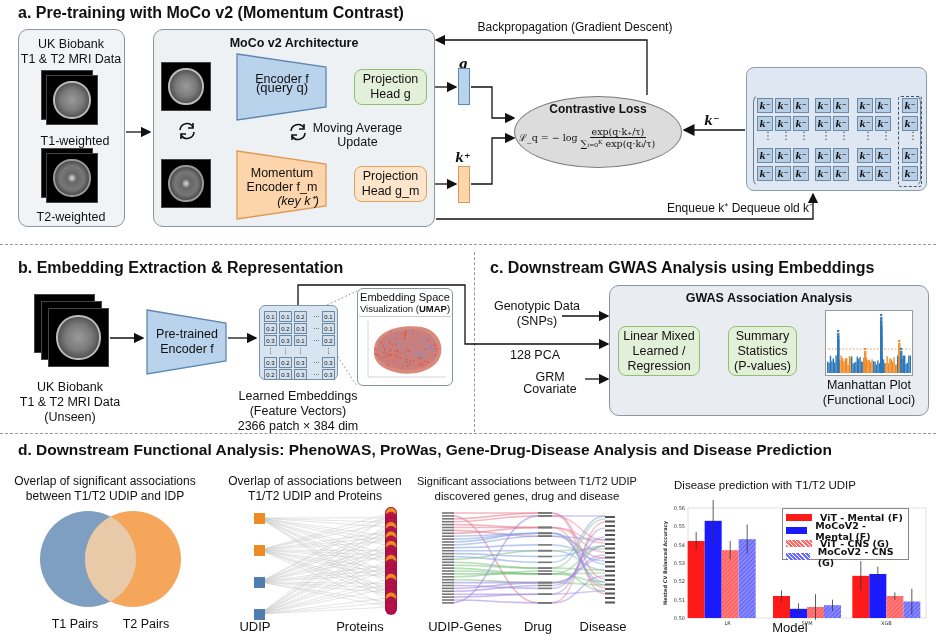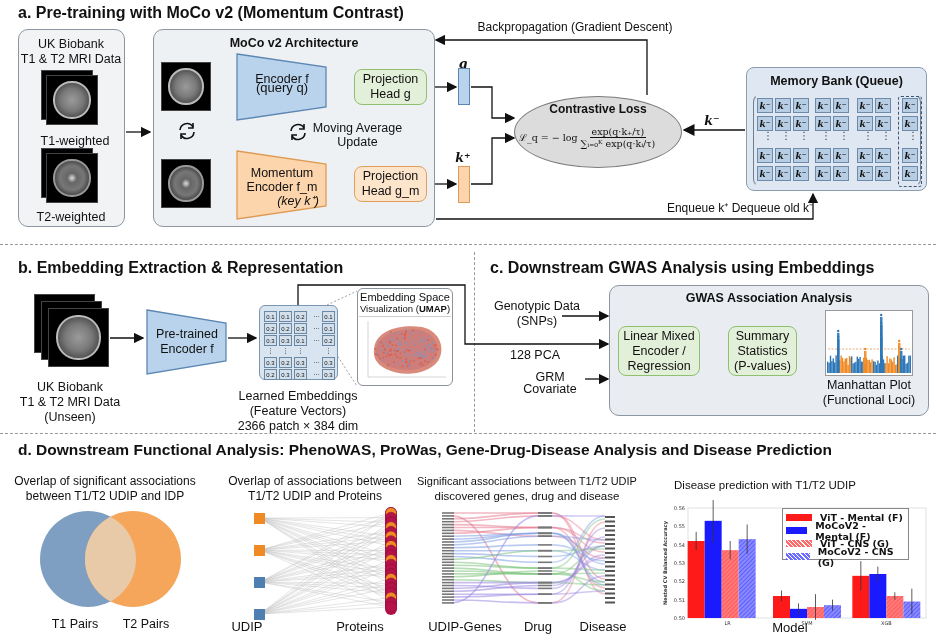--- a/index.html
+++ b/index.html
@@ -135,21 +135,20 @@
   <span style="white-space:nowrap;margin-right:3px;">ℒ_q = − log</span>
   <span style="display:flex;flex-direction:column;align-items:center;">
     <span style="white-space:nowrap;border-bottom:1px solid #111;padding:0 2px;">exp(q·k₊/τ)</span>
     <span style="white-space:nowrap;">∑ᵢ₌₀ᴷ exp(q·kᵢ/τ)</span>
   </span>
 </div>
 
 <div class="lbl" style="left:700px;width:24px;top:113px;font-weight:bold;font-style:italic;font-family:'DejaVu Serif',serif;">k⁻</div>
 
 <div class="abs" style="left:746px;top:67px;width:181px;height:124px;background:#dfe8f2;border:1.3px solid #8a9cb0;border-radius:8px;">
-  <div class="box-title abs" style="left:0;width:179px;top:6px;">Memory Bank (Queue)</div>
   <div class="abs" style="left:6px;top:26px;width:168px;height:93px;border:1.2px solid #6f7f90;border-radius:8px;border-top-color:transparent;border-bottom-color:transparent;"></div>
   <div class="abs" style="left:151px;top:28px;width:24px;height:91px;border:1.6px dashed #3d5574;border-radius:3px;"></div>
   <div id="kgrid">
       <div class="kcell" style="left: 10px; top: 30px;">k⁻</div>
       <div class="kcell" style="left: 28px; top: 30px;">k⁻</div>
       <div class="kcell" style="left: 46px; top: 30px;">k⁻</div>
       <div class="kcell" style="left: 68px; top: 30px;">k⁻</div>
       <div class="kcell" style="left: 86px; top: 30px;">k⁻</div>
       <div class="kcell" style="left: 110px; top: 30px;">k⁻</div>
       <div class="kcell" style="left: 128px; top: 30px;">k⁻</div>
@@ -443,21 +442,21 @@
 <div class="lbl" style="left:492px;width:90px;top:314px;">(SNPs)</div>
 <div class="lbl" style="left:505px;width:60px;top:348px;">128 PCA</div>
 <div class="lbl" style="left:520px;width:60px;top:370px;">GRM</div>
 <div class="lbl" style="left:520px;width:60px;top:382px;">Covariate</div>
 
 <div class="box-grey" style="left:609px;top:285px;width:320px;height:131px;background:#e9edf2;">
   <div class="box-title abs" style="left:0;width:318px;top:5px;">GWAS Association Analysis</div>
 </div>
 <div class="green-box" style="left:618px;top:326px;width:82px;height:50px;flex-direction:column;">
   <span>Linear Mixed</span>
-  <span>Encoder /</span>
+  <span>Learned /</span>
   <span>Regression</span>
 </div>
 <div class="green-box" style="left:728px;top:326px;width:69px;height:50px;flex-direction:column;">
   <span>Summary</span>
   <span>Statistics</span>
   <span>(P-values)</span>
 </div>
 <div class="abs" style="left:825px;top:310px;width:88px;height:66px;background:#fff;border:1px solid #999;">
   <svg width="86" height="64" id="manhattan">
     <line x1="2" y1="38" x2="84" y2="38" stroke="#e39b4b" stroke-width="0.8" stroke-dasharray="2,1.5"></line>
@@ -646,21 +645,21 @@
     <circle cx="161" cy="64.4" r="5.5" fill="#b5124a" stroke="#8a0e38" stroke-width="0.6"></circle>
     <circle cx="161" cy="69.1" r="5.5" fill="#b5124a" stroke="#8a0e38" stroke-width="0.6"></circle>
     <circle cx="161" cy="73.8" r="5.5" fill="#f08a24" stroke="#8a0e38" stroke-width="0.6"></circle>
     <circle cx="161" cy="78.5" r="5.5" fill="#b5124a" stroke="#8a0e38" stroke-width="0.6"></circle>
     <circle cx="161" cy="83.2" r="5.5" fill="#b5124a" stroke="#8a0e38" stroke-width="0.6"></circle>
     <circle cx="161" cy="87.9" r="5.5" fill="#b5124a" stroke="#8a0e38" stroke-width="0.6"></circle>
     <circle cx="161" cy="92.60000000000001" r="5.5" fill="#f08a24" stroke="#8a0e38" stroke-width="0.6"></circle>
     <circle cx="161" cy="97.3" r="5.5" fill="#b5124a" stroke="#8a0e38" stroke-width="0.6"></circle>
     <circle cx="161" cy="102" r="5.5" fill="#b5124a" stroke="#8a0e38" stroke-width="0.6"></circle>
   </svg>
-<div class="axis-lbl" style="left:227px;width:40px;top:619px;">UDIP</div>
+<div class="axis-lbl" style="left:235px;width:40px;top:619px;">UDIP</div>
 <div class="axis-lbl" style="left:325px;width:70px;top:619px;">Proteins</div>
 
 <div class="small-title" style="left:412px;width:230px;top:474px;font-size:11px;">Significant associations between T1/T2 UDIP</div>
 <div class="small-title" style="left:412px;width:230px;top:489px;font-size:11.5px;">discovered genes, drug and disease</div>
 <svg class="abs" style="left:440px;top:510px;" width="180" height="100" id="sankeysvg">
     <path d="M12,3 C50,3 60,3 98,3" stroke="#e67d92" stroke-width="1.6" fill="none" opacity="0.55"></path>
     <path d="M112,3 C140,3 140,84 165,84" stroke="#e67d92" stroke-width="1.6" fill="none" opacity="0.45"></path>
     <rect x="2" y="2.2" width="12" height="1.6" fill="#777"></rect>
     <rect x="98" y="2.2" width="14" height="1.6" fill="#777"></rect>
     <path d="M12,5.9 C50,5.9 60,92.89999999999999 98,92.89999999999999" stroke="#e67d92" stroke-width="1.6" fill="none" opacity="0.55"></path>

